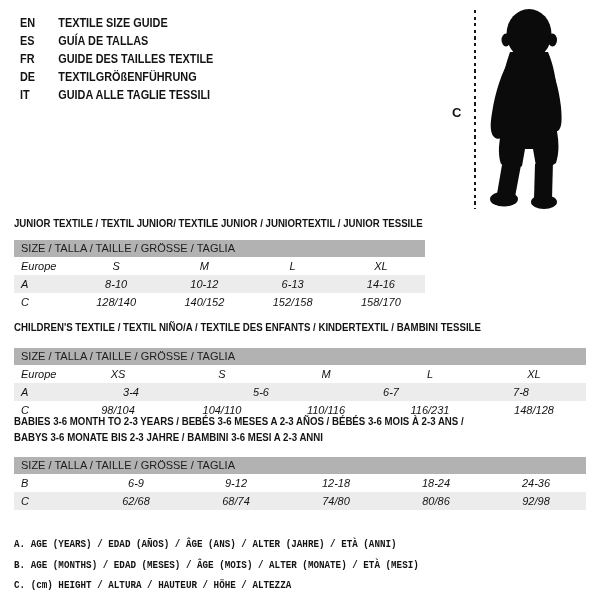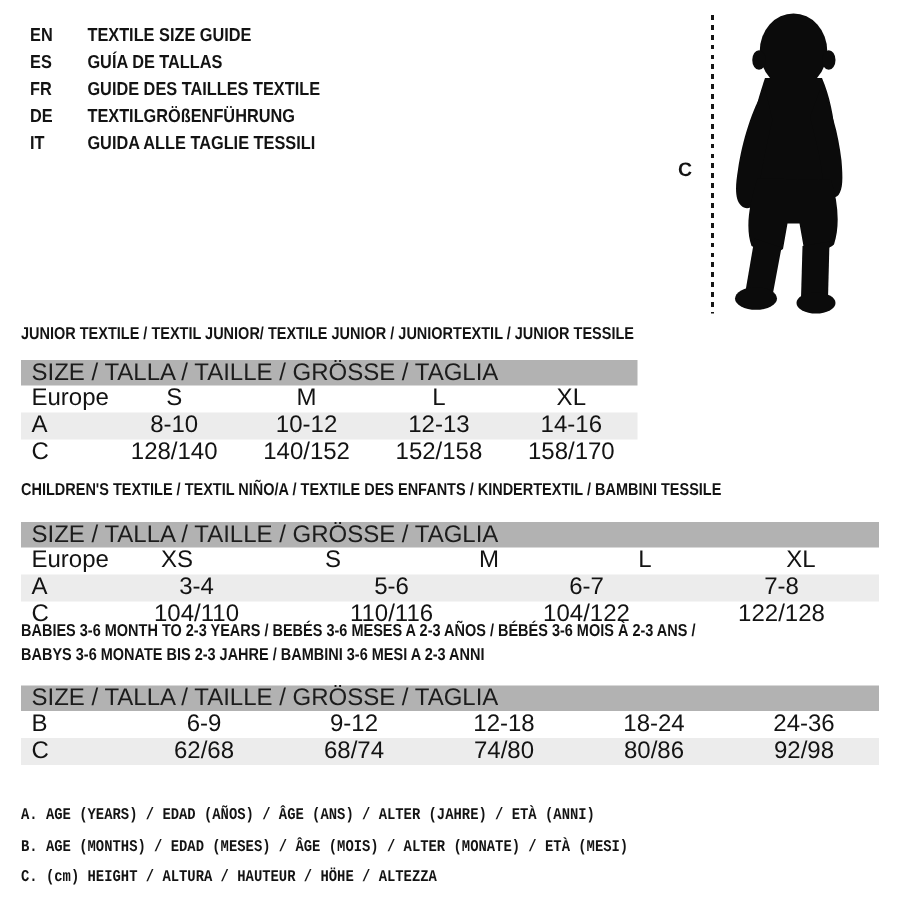--- a/index.html
+++ b/index.html
@@ -20,22 +20,22 @@
 
   
   .table-sec{position:absolute;left:14px;}
   #table-0{top:215px;width:411px;}
   #table-1{top:319px;width:572px;}
   #table-2{top:413px;width:572px;}
   .tbl-title{font-weight:bold;font-size:11.5px;line-height:16px;transform:scaleX(0.84);transform-origin:0 0;white-space:nowrap;}
   #table-0 .tbl{margin-top:9px;}
   #table-1 .tbl{margin-top:13px;}
   #table-2 .tbl{margin-top:12px;}
-  .tbl-head{height:17px;line-height:17px;background:#b2b2b2;padding-left:7px;font-size:16px;color:#1c1c1c;}
-  .tbl-row{display:flex;height:18px;line-height:18px;font-size:16px;}
+  .tbl-head{height:17px;line-height:17px;background:#b2b2b2;padding-left:7px;font-size:11px;color:#1c1c1c;}
+  .tbl-row{display:flex;height:18px;line-height:18px;font-size:11px;font-style:italic;}
   .tbl-row.shaded{background:#ececec;}
   .row-label{padding-left:7px;}
   #table-0 .row-label{width:51px;}
   #table-1 .row-label{width:45px;}
   #table-2 .row-label{width:65px;}
   .cell{flex:1;text-align:center;}
 
   
   .footnotes{position:absolute;left:14px;top:534px;font-family:Liberation Mono, monospace;}
   .foot-line{font-weight:bold;font-size:11px;line-height:20.5px;transform:scaleX(0.84);transform-origin:0 50%;white-space:nowrap;}
@@ -105,21 +105,21 @@
           <div class="row-label">Europe</div>
           <div class="cell">S</div>
           <div class="cell">M</div>
           <div class="cell">L</div>
           <div class="cell">XL</div>
         </div>
         <div class="tbl-row shaded">
           <div class="row-label">A</div>
           <div class="cell">8-10</div>
           <div class="cell">10-12</div>
-          <div class="cell">12-13</div>
+          <div class="cell">6-13</div>
           <div class="cell">14-16</div>
         </div>
         <div class="tbl-row">
           <div class="row-label">C</div>
           <div class="cell">128/140</div>
           <div class="cell">140/152</div>
           <div class="cell">152/158</div>
           <div class="cell">158/170</div>
         </div>
       </div>
@@ -141,24 +141,25 @@
         </div>
         <div class="tbl-row shaded">
           <div class="row-label">A</div>
           <div class="cell">3-4</div>
           <div class="cell">5-6</div>
           <div class="cell">6-7</div>
           <div class="cell">7-8</div>
         </div>
         <div class="tbl-row">
           <div class="row-label">C</div>
+          <div class="cell">98/104</div>
           <div class="cell">104/110</div>
           <div class="cell">110/116</div>
-          <div class="cell">104/122</div>
-          <div class="cell">122/128</div>
+          <div class="cell">116/231</div>
+          <div class="cell">148/128</div>
         </div>
       </div>
   </div>
 
   <div class="table-sec" id="table-2">
     <div class="tbl-titles">
         <div class="tbl-title">BABIES 3-6 MONTH TO 2-3 YEARS / BEBÉS 3-6 MESES A 2-3 AÑOS / BÉBÉS 3-6 MOIS À 2-3 ANS /</div>
         <div class="tbl-title">BABYS 3-6 MONATE BIS 2-3 JAHRE / BAMBINI 3-6 MESI A 2-3 ANNI</div>
       </div>
     <div class="tbl">

